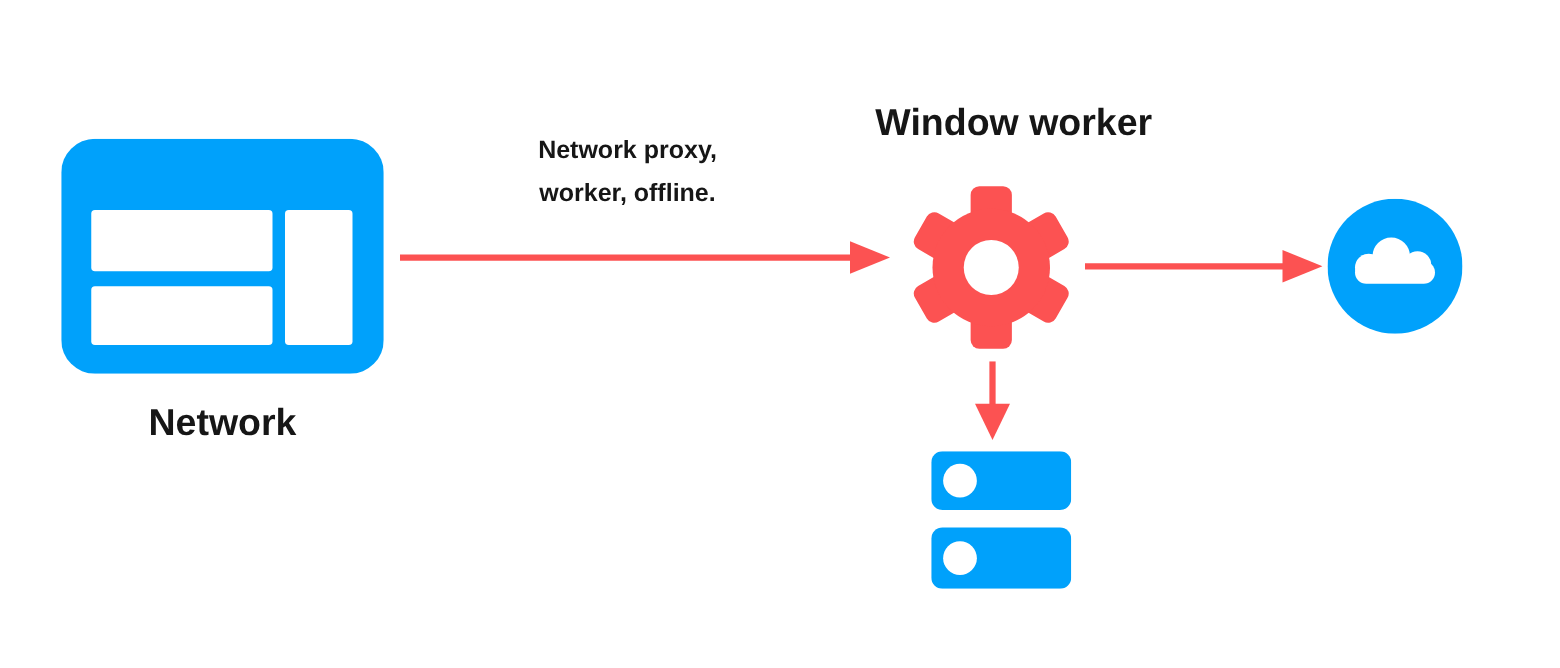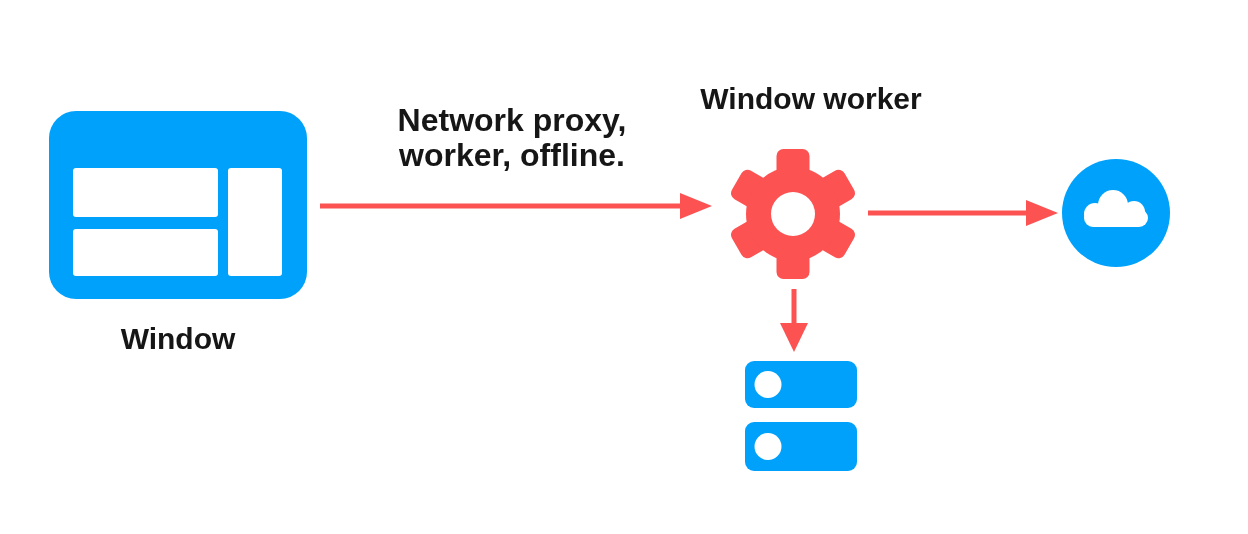--- a/index.html
+++ b/index.html
@@ -21,21 +21,21 @@
   .abs { position: absolute; }
   .label {
     position: absolute;
     font-weight: 700;
     color: var(--text);
     text-align: center;
     font-family: "Liberation Sans", sans-serif;
   }
   .window-label { left: 49px;  top: 322px; width: 258px; font-size: 30px; }
   .sw-label     { left: 661px; top: 82px;  width: 300px; font-size: 30px; }
-  .flow-label   { left: 362px; top: 103px; width: 300px; font-size: 32px; line-height: 35px; }
+  .flow-label   { left: 352px; top: 103px; width: 300px; font-size: 20px; line-height: 35px; }
 
   .win-icon     { left: 49px;   top: 111px; width: 258px; height: 188px; }
   .gear-icon    { left: 727px;  top: 148px; width: 132px; height: 132px; }
   .cloud-icon   { left: 1062px; top: 159px; width: 108px; height: 108px; }
   .storage-icon { left: 745px;  top: 361px; width: 112px; height: 110px; }
 
   .arrow1 { left: 320px; top: 192px; width: 392px; height: 30px; }
   .arrow2 { left: 868px; top: 199px; width: 190px; height: 30px; }
   .arrow3 { left: 779px; top: 289px; width: 30px;  height: 64px; }
 
@@ -46,21 +46,21 @@
 
 <div class="canvas">
 
   <svg class="abs win-icon" viewBox="0 0 258 188" xmlns="http://www.w3.org/2000/svg">
     <rect x="0" y="0" width="258" height="188" rx="27" fill="var(--blue)"></rect>
     <rect x="24" y="57" width="145" height="49" rx="3" fill="#ffffff"></rect>
     <rect x="24" y="118" width="145" height="47" rx="3" fill="#ffffff"></rect>
     <rect x="179" y="57" width="54" height="108" rx="3" fill="#ffffff"></rect>
   </svg>
 
-  <div class="label window-label">Window</div>
+  <div class="label window-label">Network</div>
 
   <div class="label flow-label">
     <div>Network proxy,</div>
     <div>worker, offline.</div>
   </div>
 
   <svg class="abs arrow1" viewBox="0 0 392 30" xmlns="http://www.w3.org/2000/svg">
     <line x1="0" y1="14" x2="364" y2="14" stroke="var(--red)" stroke-width="5"></line>
     <polygon points="360,1 392,14 360,27" fill="var(--red)"></polygon>
   </svg>

